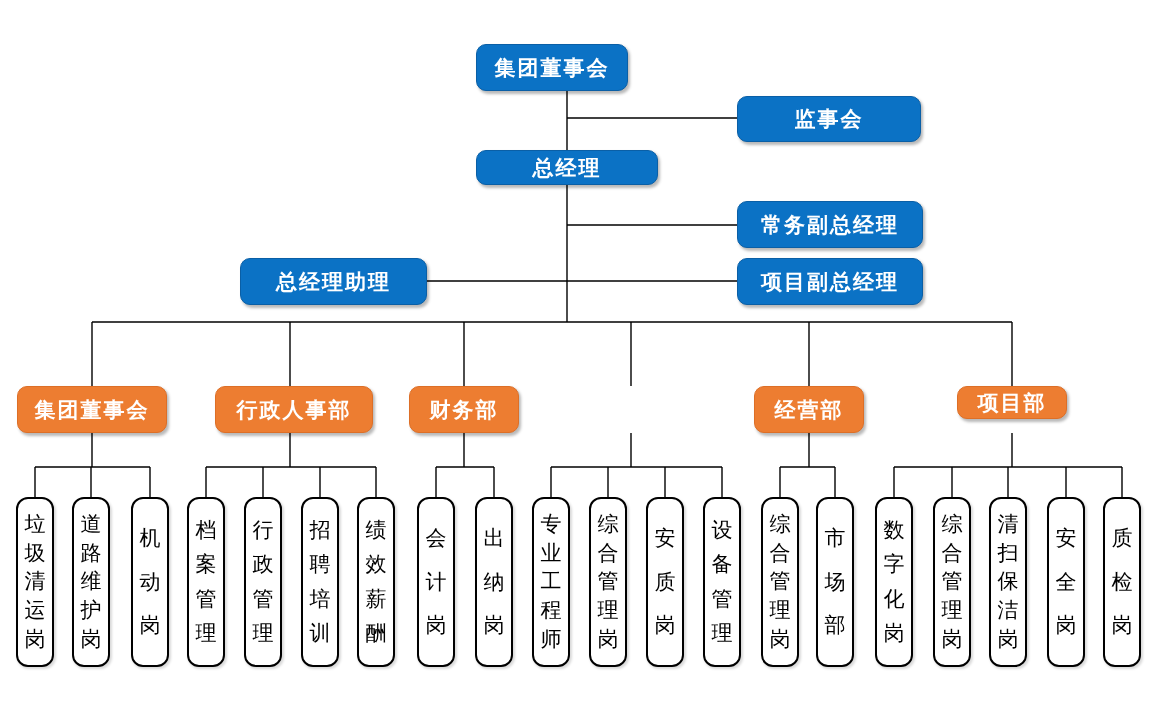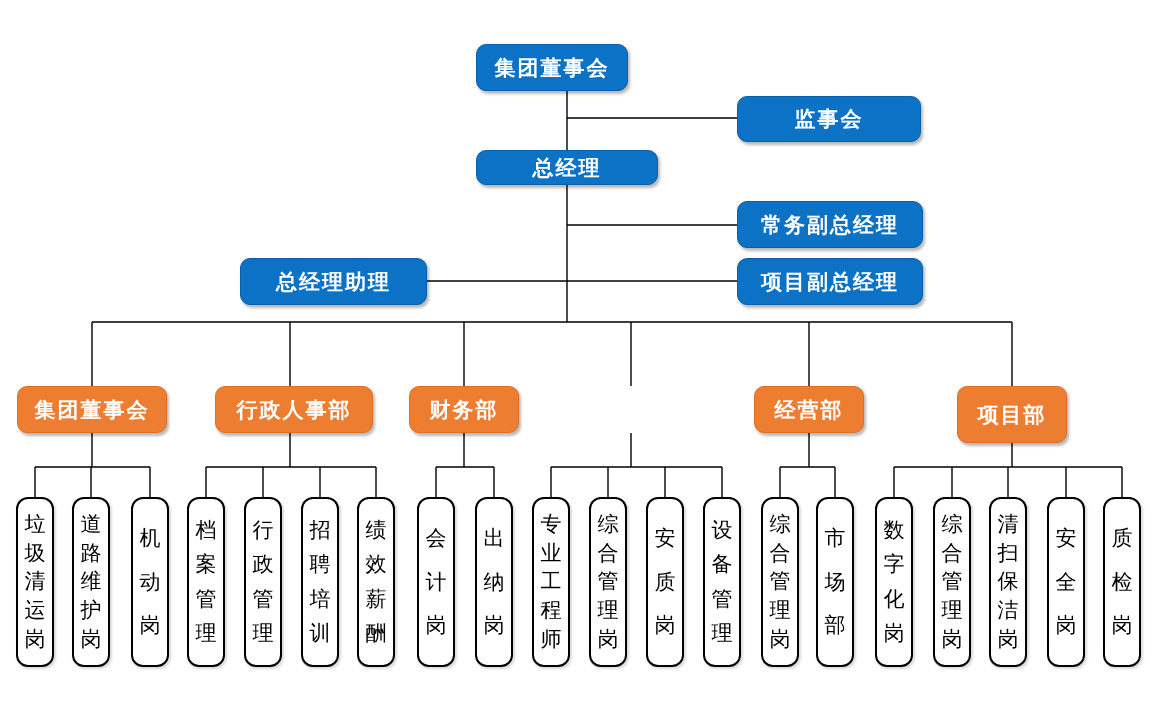--- a/index.html
+++ b/index.html
@@ -146,21 +146,21 @@
 
   <div class="node orange" style="left:17px;top:386px;width:150px;height:47px">集团董事会</div>
 
   <div class="node orange" style="left:215px;top:386px;width:158px;height:47px">行政人事部</div>
 
   <div class="node orange" style="left:409px;top:386px;width:110px;height:47px">财务部</div>
 
 
   <div class="node orange" style="left:754px;top:386px;width:110px;height:47px">经营部</div>
 
-  <div class="node orange" style="left:957px;top:386px;width:110px;height:57px">项目部</div>
+  <div class="node orange" style="left:957px;top:386px;width:110px;height:33px">项目部</div>
 
   <div class="pos" style="left:16px">
       <span>垃</span>
       <span>圾</span>
       <span>清</span>
       <span>运</span>
       <span>岗</span>
     </div>
   <div class="pos" style="left:72px">
       <span>道</span>

